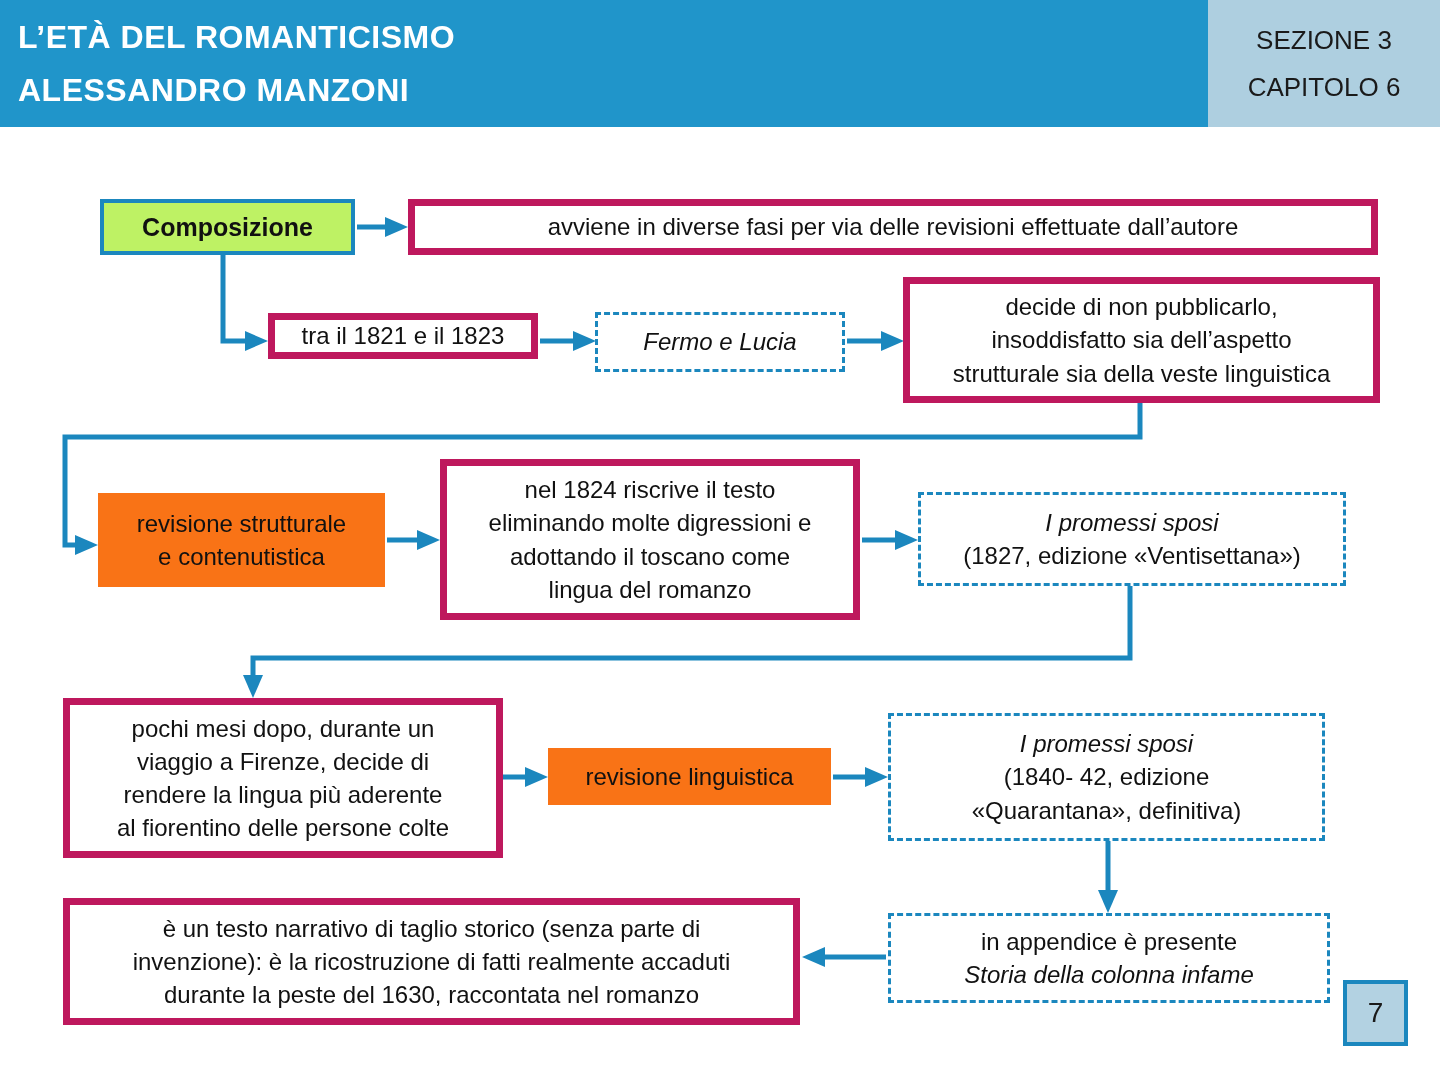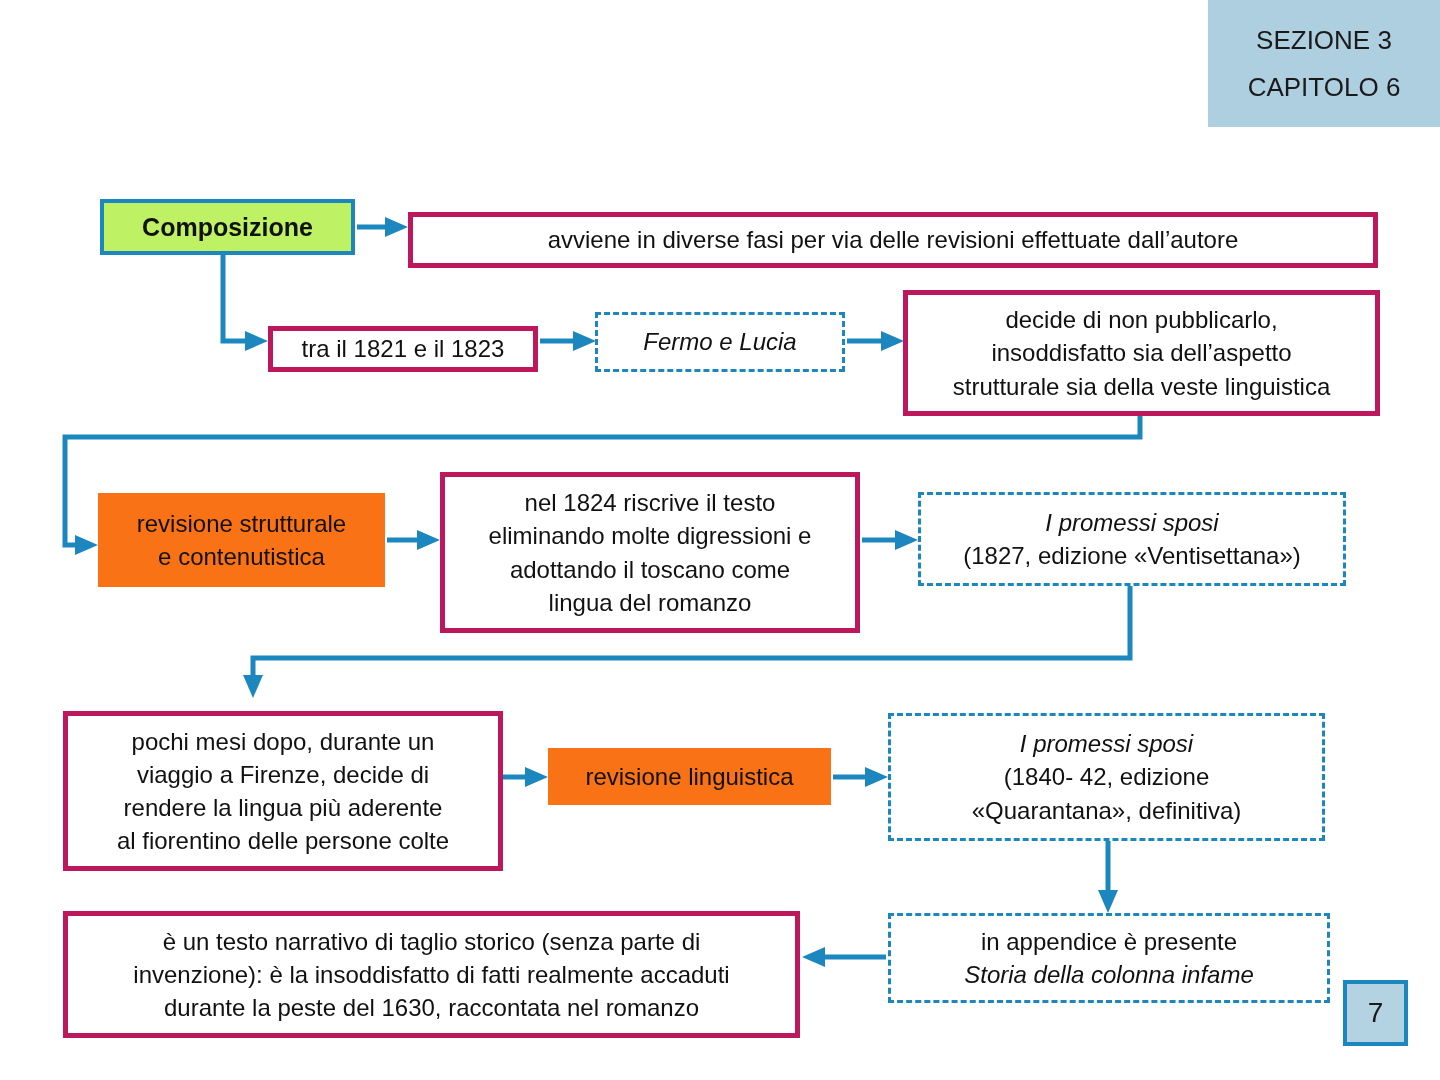--- a/index.html
+++ b/index.html
@@ -28,21 +28,21 @@
     box-sizing:border-box;padding:6px 4px;
   }
   .section-box div{font-size:26px;color:#1a1a1a;line-height:1;}
   
   .node{
     position:absolute;box-sizing:border-box;
     display:flex;align-items:center;justify-content:center;
     text-align:center;font-size:24px;line-height:1.38;
     white-space:pre-line;background:#ffffff;
   }
-  .solid{border:5px solid #be185d;margin-top:13px;}
+  .solid{border:7px solid #be185d;}
   .dashed{border:3px dashed #1B87BE;}
   .fill{background:#f97316;border:none;}
   .fill-border{background:#bef264;border:4px solid #1B87BE;}
   .bold{font-weight:bold;font-size:25px;}
   .italic{font-style:italic;}
   .stack{display:flex;flex-direction:column;align-items:center;justify-content:center;}
   .stack span{display:block;}
   
   .connectors{position:absolute;left:0;top:0;width:1440px;height:1080px;pointer-events:none;}
   
@@ -51,20 +51,24 @@
     background:#B3D2E2;border:4px solid #1B87BE;box-sizing:border-box;
     display:flex;align-items:center;justify-content:center;
     font-size:28px;color:#1a1a1a;
   }
 </style>
 </head>
 <body>
 
 <div class="slide">
 
+  <div class="header-band">
+    <div class="t1">L’ETÀ DEL ROMANTICISMO</div>
+    <div class="t2">ALESSANDRO MANZONI</div>
+  </div>
   <div class="section-box">
     <div>SEZIONE 3</div>
     <div>CAPITOLO 6</div>
   </div>
 
   <svg class="connectors" viewBox="0 0 1440 1080" xmlns="http://www.w3.org/2000/svg">
     <defs>
       <marker id="ah" markerWidth="4.6" markerHeight="4" refX="1" refY="2" orient="auto">
         <path d="M0,0 L4.6,2 L0,4 z" fill="#1B87BE"></path>
       </marker>
@@ -129,21 +133,21 @@
 
   <div class="node fill" style="left:548px;top:748px;width:283px;height:57px;">revisione linguistica</div>
 
   <div class="node dashed stack" style="left:888px;top:713px;width:437px;height:128px;">
     <span class="italic">I promessi sposi</span>
     <span style="white-space:pre-line;">(1840- 42, edizione
 «Quarantana», definitiva)</span>
   </div>
 
   <div class="node solid" style="left:63px;top:898px;width:737px;height:127px;">è un testo narrativo di taglio storico (senza parte di
-invenzione): è la insoddisfatto di fatti realmente accaduti
+invenzione): è la ricostruzione di fatti realmente accaduti
 durante la peste del 1630, raccontata nel romanzo</div>
 
   <div class="node dashed stack" style="left:888px;top:913px;width:442px;height:90px;">
     <span>in appendice è presente</span>
     <span class="italic">Storia della colonna infame</span>
   </div>
 
   <div class="page-num">7</div>
 
 </div>

